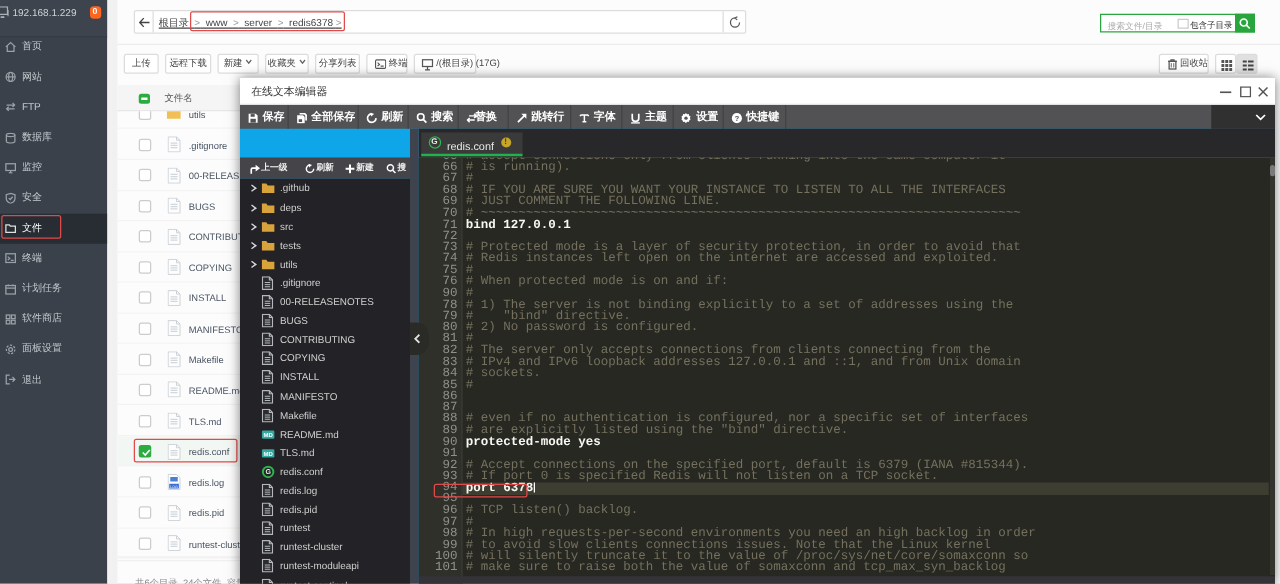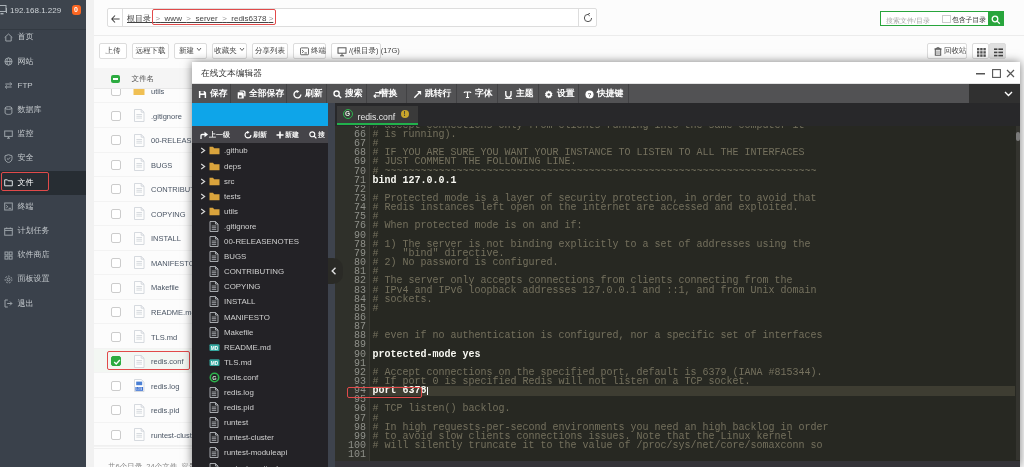--- a/index.html
+++ b/index.html
@@ -709,33 +709,33 @@
         <div class="cline" style="top:122.90px"><span class="lnum">79</span><span class="ltxt">#    "bind" directive.</span></div>
         <div class="cline" style="top:132.05px"><span class="lnum">80</span><span class="ltxt"># 2) No password is configured.</span></div>
         <div class="cline" style="top:141.20px"><span class="lnum">81</span><span class="ltxt">#</span></div>
         <div class="cline" style="top:150.35px"><span class="lnum">82</span><span class="ltxt"># The server only accepts connections from clients connecting from the</span></div>
         <div class="cline" style="top:159.50px"><span class="lnum">83</span><span class="ltxt"># IPv4 and IPv6 loopback addresses 127.0.0.1 and ::1, and from Unix domain</span></div>
         <div class="cline" style="top:168.65px"><span class="lnum">84</span><span class="ltxt"># sockets.</span></div>
         <div class="cline" style="top:177.80px"><span class="lnum">85</span><span class="ltxt">#</span></div>
         <div class="cline" style="top:186.95px"><span class="lnum">86</span></div>
         <div class="cline" style="top:196.10px"><span class="lnum">87</span></div>
         <div class="cline" style="top:205.25px"><span class="lnum">88</span><span class="ltxt"># even if no authentication is configured, nor a specific set of interfaces</span></div>
-        <div class="cline" style="top:214.40px"><span class="lnum">89</span></div>
+        <div class="cline" style="top:214.40px"><span class="lnum">89</span><span class="ltxt"># are explicitly listed using the "bind" directive.</span></div>
         <div class="cline" style="top:223.55px"><span class="lnum">90</span><span class="ltxt cfg">protected-mode yes</span></div>
         <div class="cline" style="top:232.70px"><span class="lnum">91</span><span class="ltxt"></span></div>
         <div class="cline" style="top:241.85px"><span class="lnum">92</span><span class="ltxt"># Accept connections on the specified port, default is 6379 (IANA #815344).</span></div>
         <div class="cline" style="top:251.00px"><span class="lnum">93</span><span class="ltxt"># If port 0 is specified Redis will not listen on a TCP socket.</span></div>
         <div class="cline" style="top:260.15px"><span class="lnum">94</span><span class="ltxt cfg">port 6378<span style="display:inline-block;width:1px;height:8px;background:#fff;vertical-align:-1.5px"></span></span></div>
         <div class="cline" style="top:269.30px"><span class="lnum">95</span><span class="ltxt"></span></div>
         <div class="cline" style="top:278.45px"><span class="lnum">96</span><span class="ltxt"># TCP listen() backlog.</span></div>
         <div class="cline" style="top:287.60px"><span class="lnum">97</span><span class="ltxt">#</span></div>
         <div class="cline" style="top:296.75px"><span class="lnum">98</span><span class="ltxt"># In high requests-per-second environments you need an high backlog in order</span></div>
         <div class="cline" style="top:305.90px"><span class="lnum">99</span><span class="ltxt"># to avoid slow clients connections issues. Note that the Linux kernel</span></div>
         <div class="cline" style="top:315.05px"><span class="lnum">100</span><span class="ltxt"># will silently truncate it to the value of /proc/sys/net/core/somaxconn so</span></div>
-        <div class="cline" style="top:324.20px"><span class="lnum">101</span></div>
+        <div class="cline" style="top:324.20px"><span class="lnum">101</span><span class="ltxt"># make sure to raise both the value of somaxconn and tcp_max_syn_backlog</span></div>
       </div>
     <div class="abs" id="vsb">
         <div class="abs" id="vsbthumb"></div>
       </div>
     <div class="abs" id="hsb"></div>
   </div>
 
   <div class="abs redbox" style="left:155px;top:324.5px;width:75px;height:11.5px"></div>
 </div>
 

